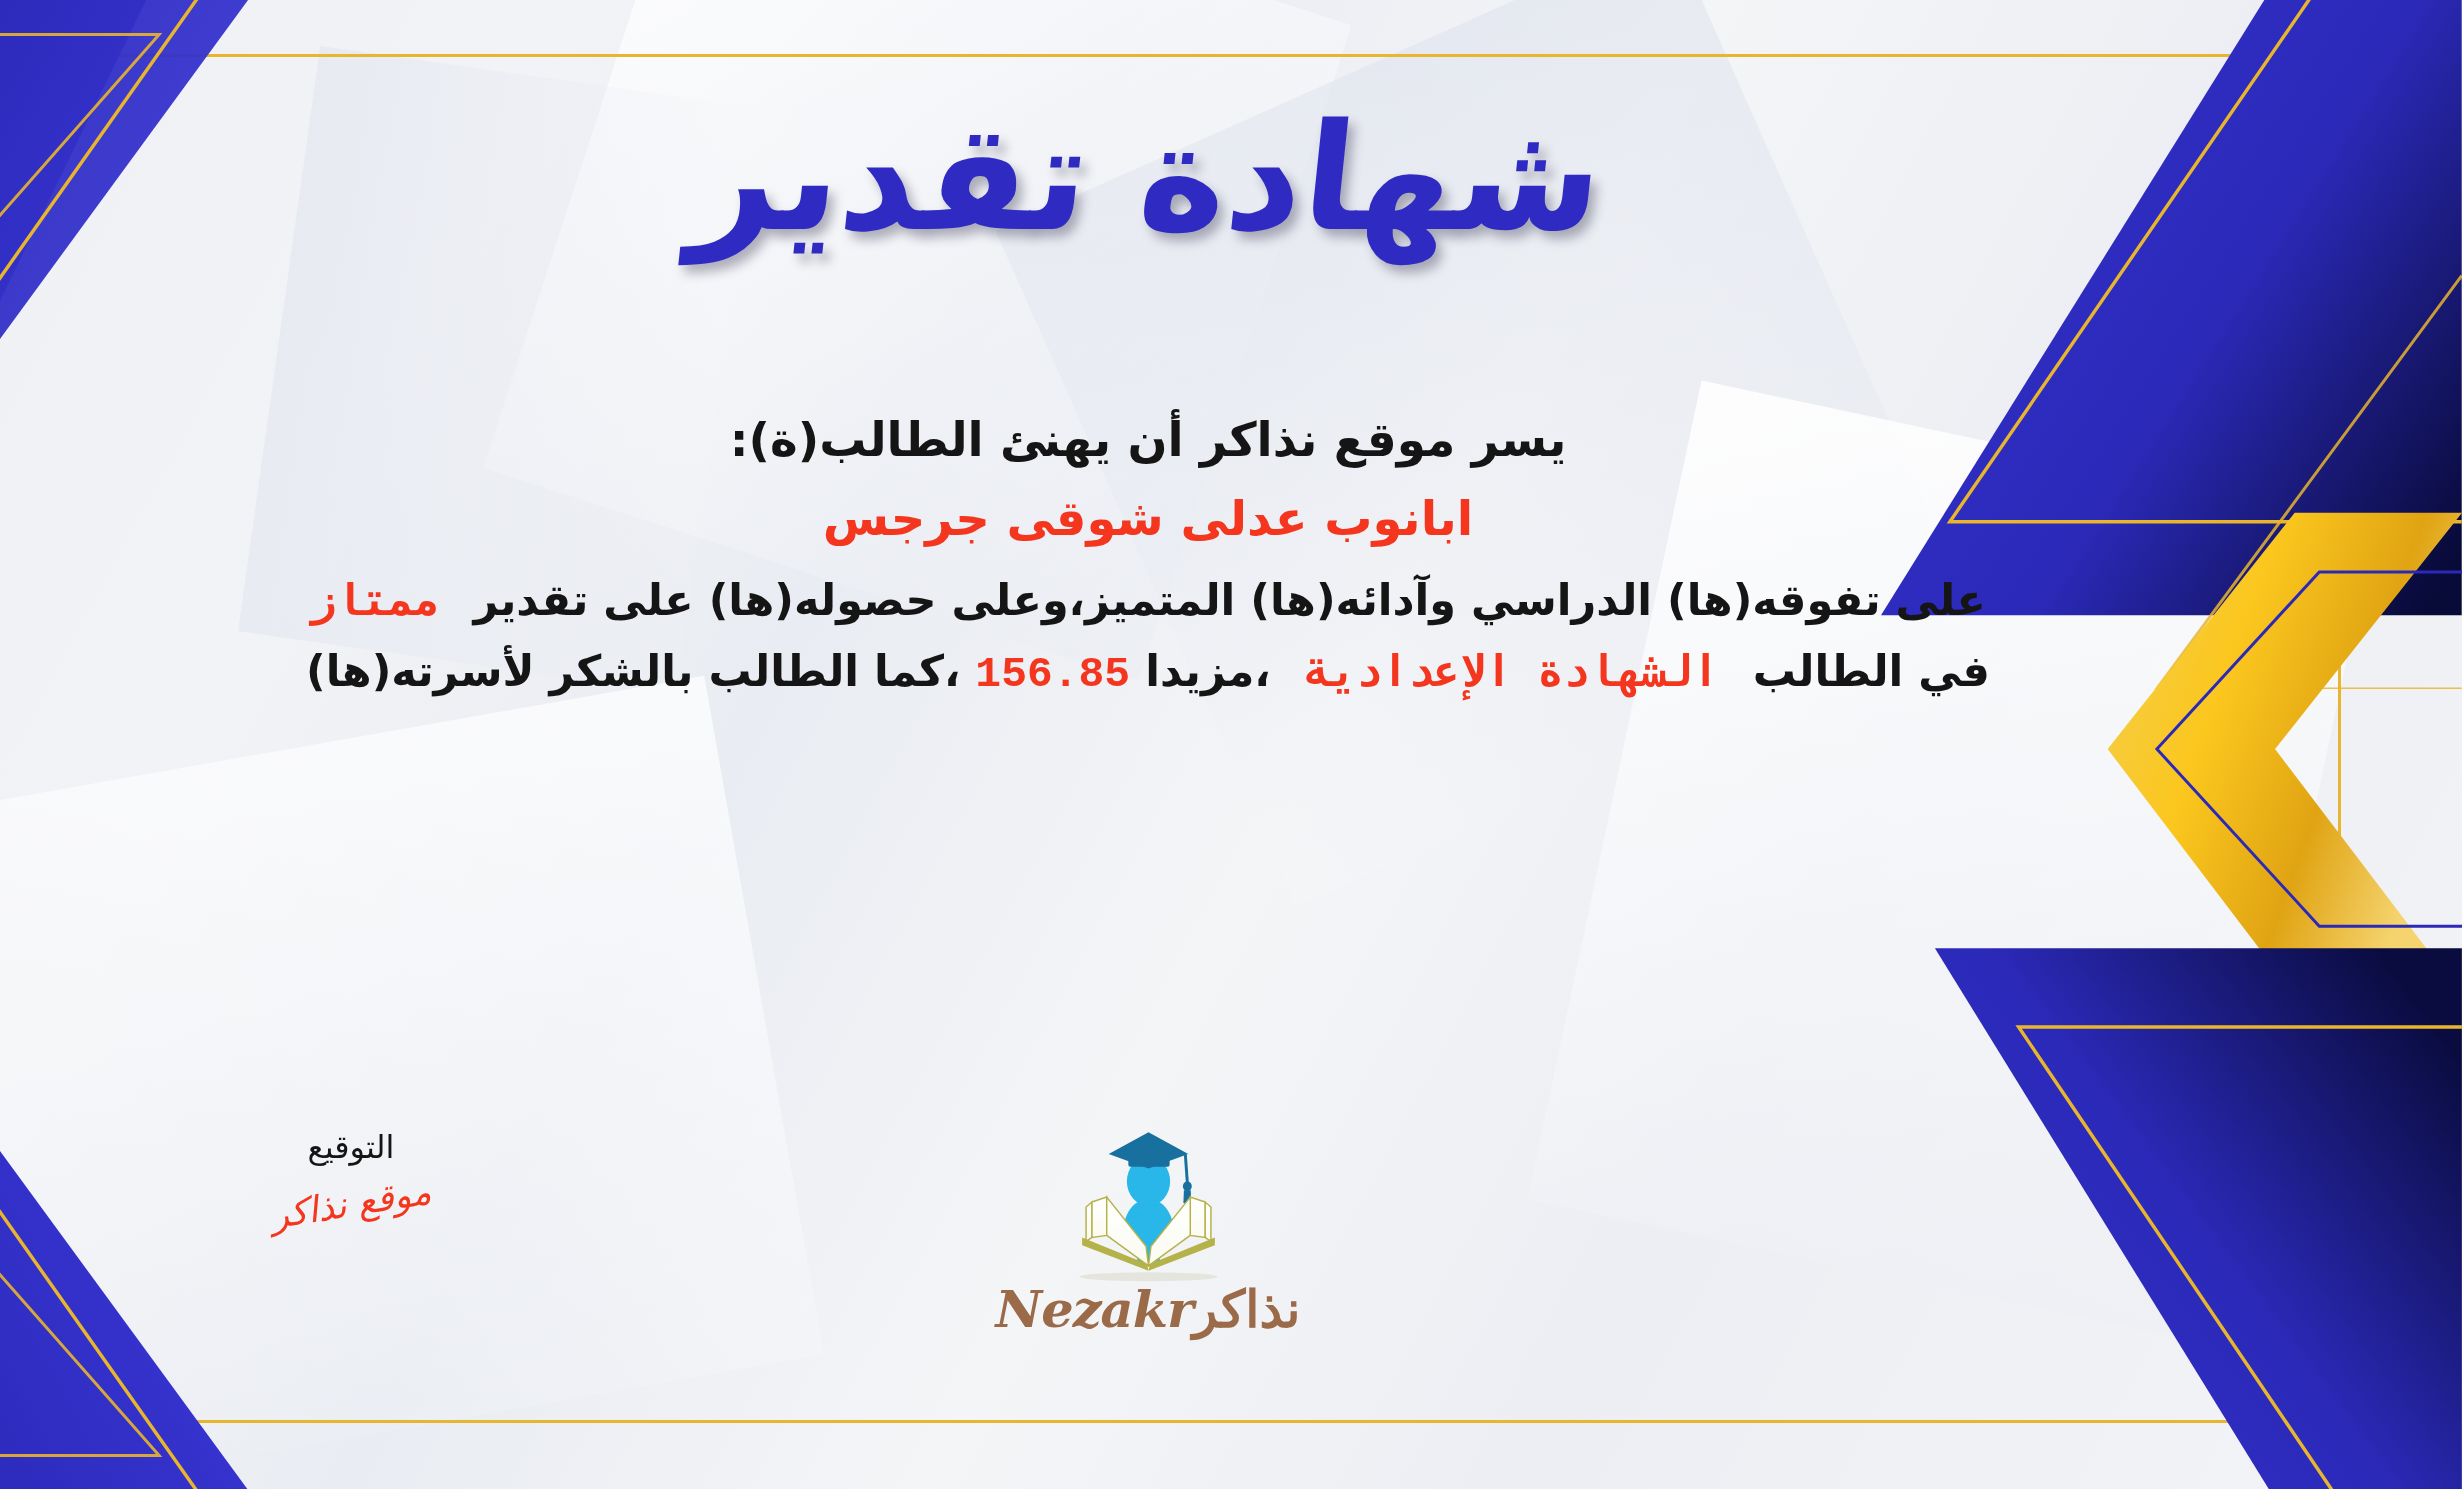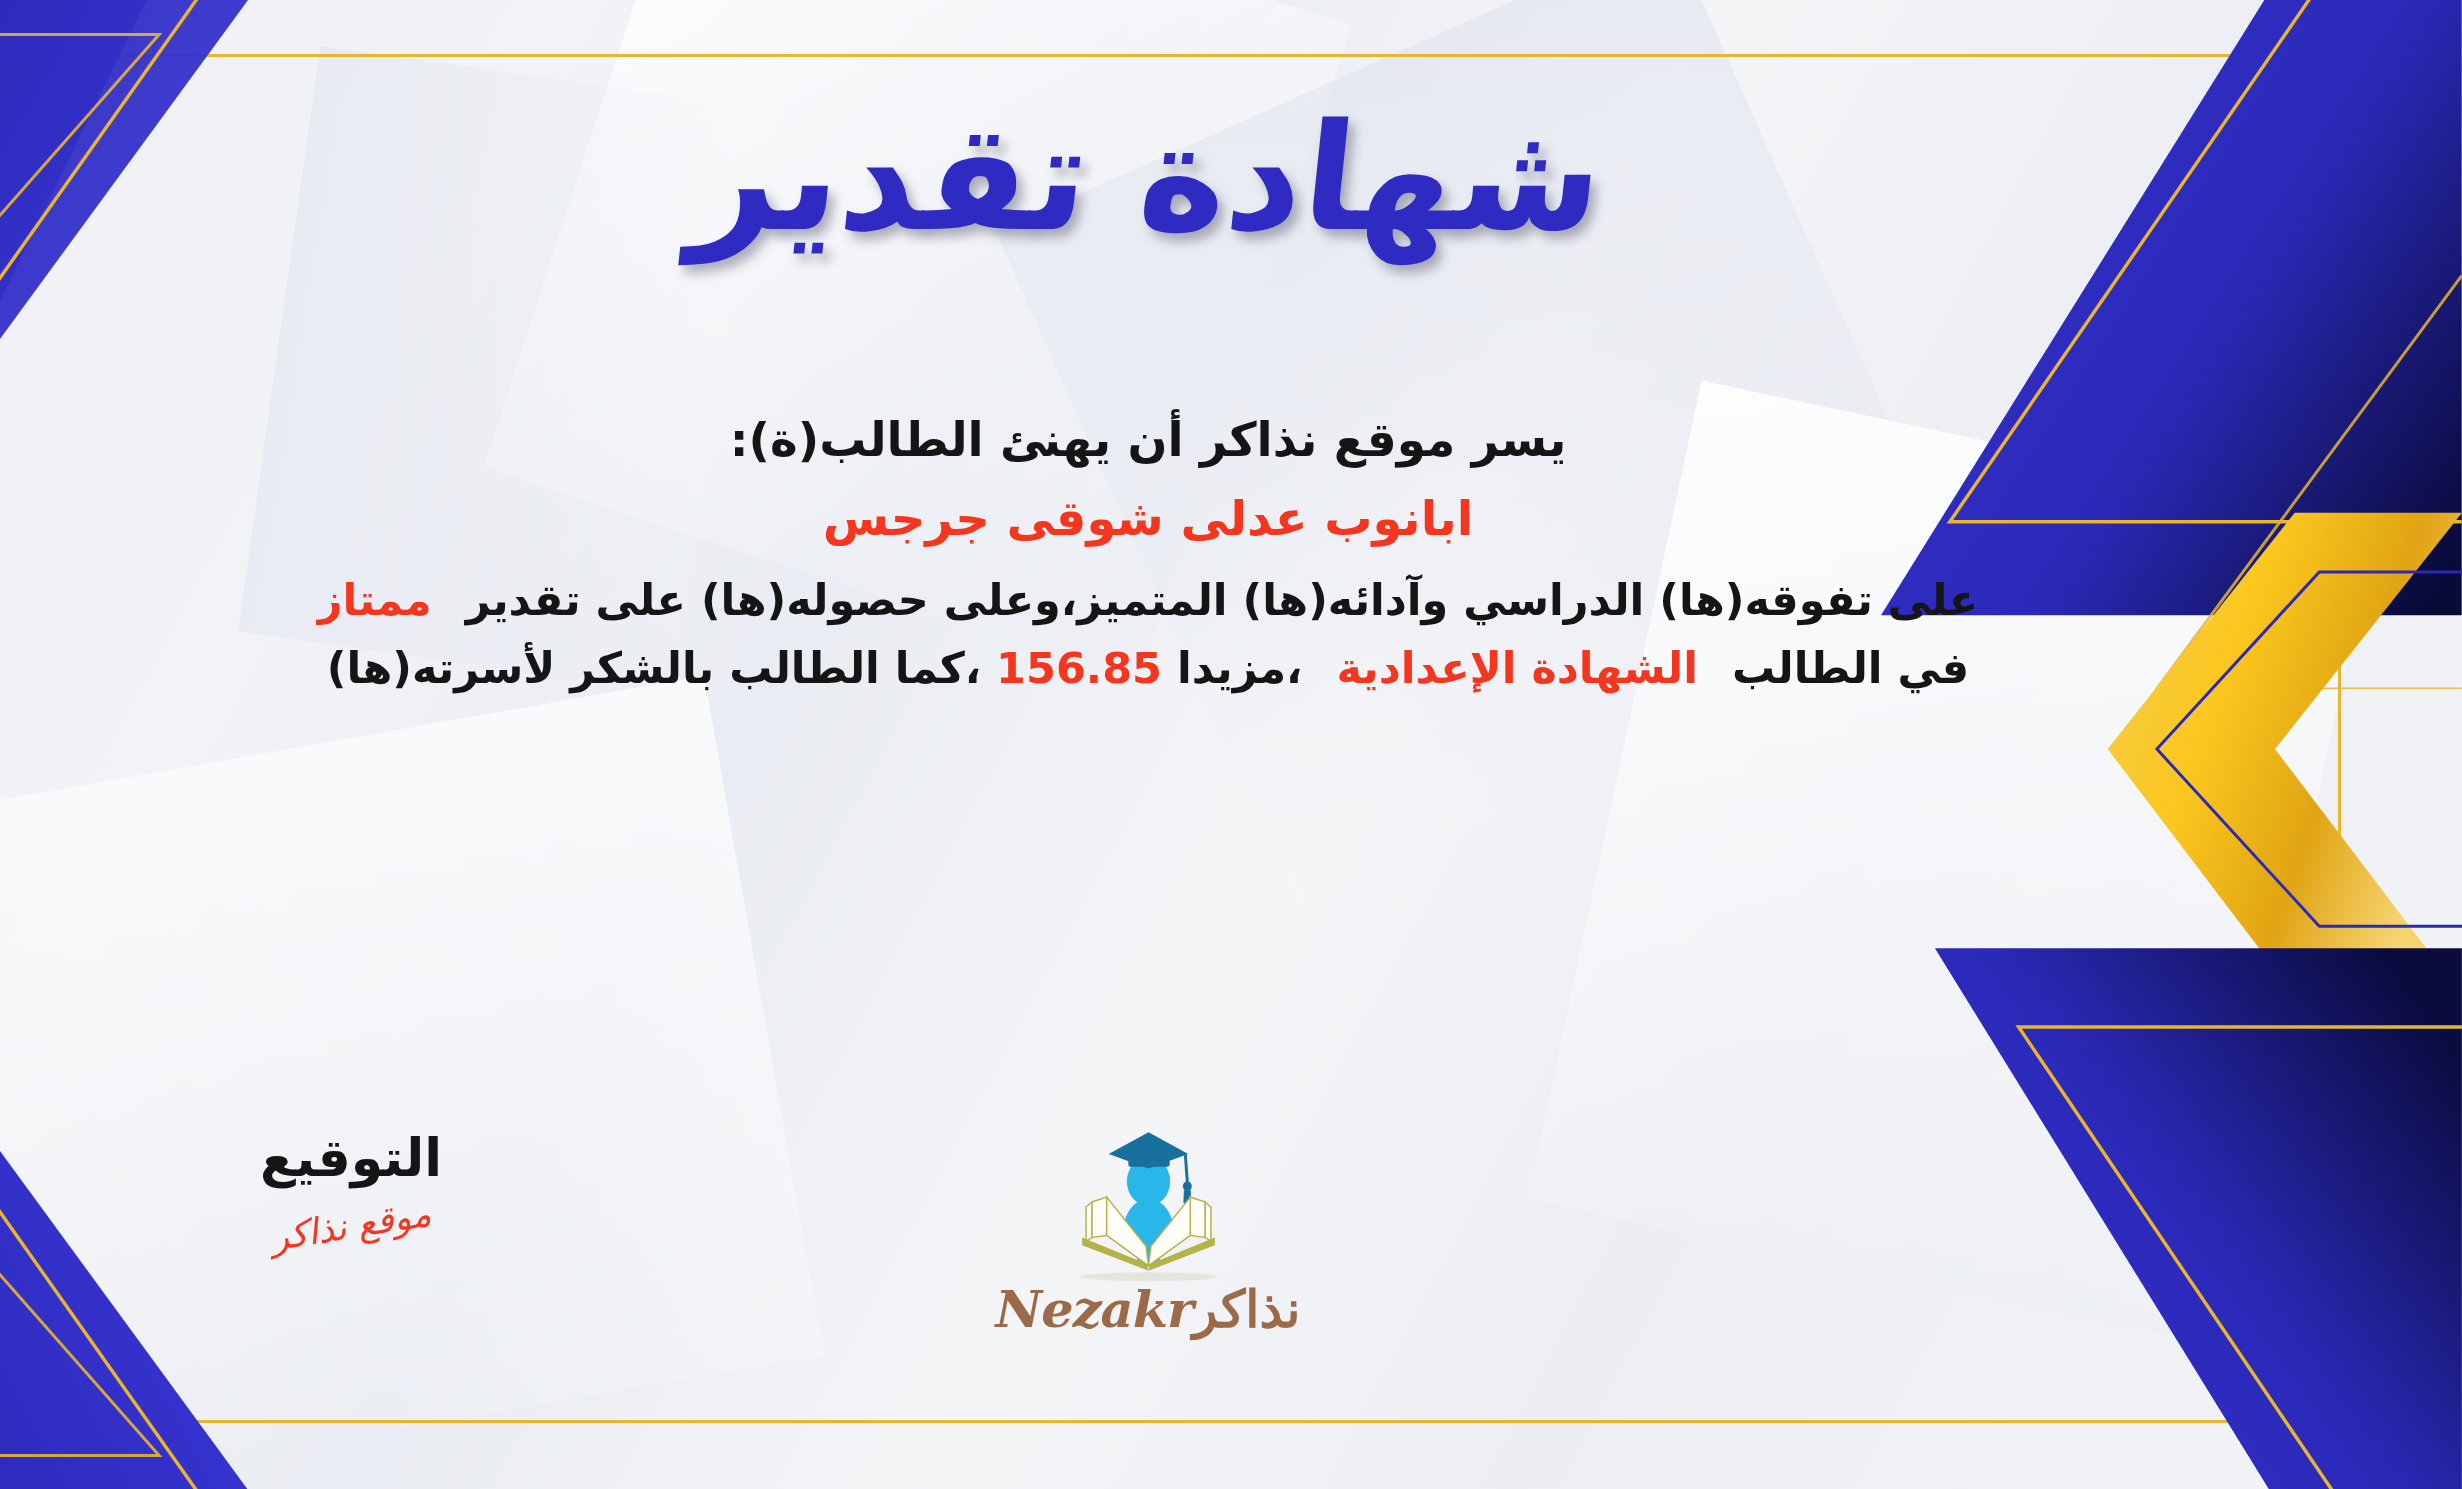--- a/index.html
+++ b/index.html
@@ -124,34 +124,34 @@
 
   .para {
     font-size: 43px;
     line-height: 1.58;
     font-weight: 600;
     color: #151515;
     padding: 0 29.5px;
     text-align: center;
   }
 
-  .hl { color: #f4361f; font-weight: 700; }
+  .hl { color: #f4361f; font-weight: 700; font-family: Liberation Mono, monospace; }
   .gap { display: inline-block; width: 34px; }
 
   
   .signature-block {
     position: absolute;
     left: 315px;
     top: 1128px;
     width: 404px;
     text-align: center;
   }
   .signature-label {
-    font-size: 52px;
-    font-weight: 700;
+    font-size: 32px;
+    font-weight: 400;
     color: #151515;
     letter-spacing: 0.5px;
   }
   .signature-mark {
     margin-top: 16.7px;
     font-size: 36px;
     color: #f4361f;
     font-family: "DejaVu Serif", "Liberation Serif", serif;
     font-style: italic;
     transform: rotate(-9deg);

